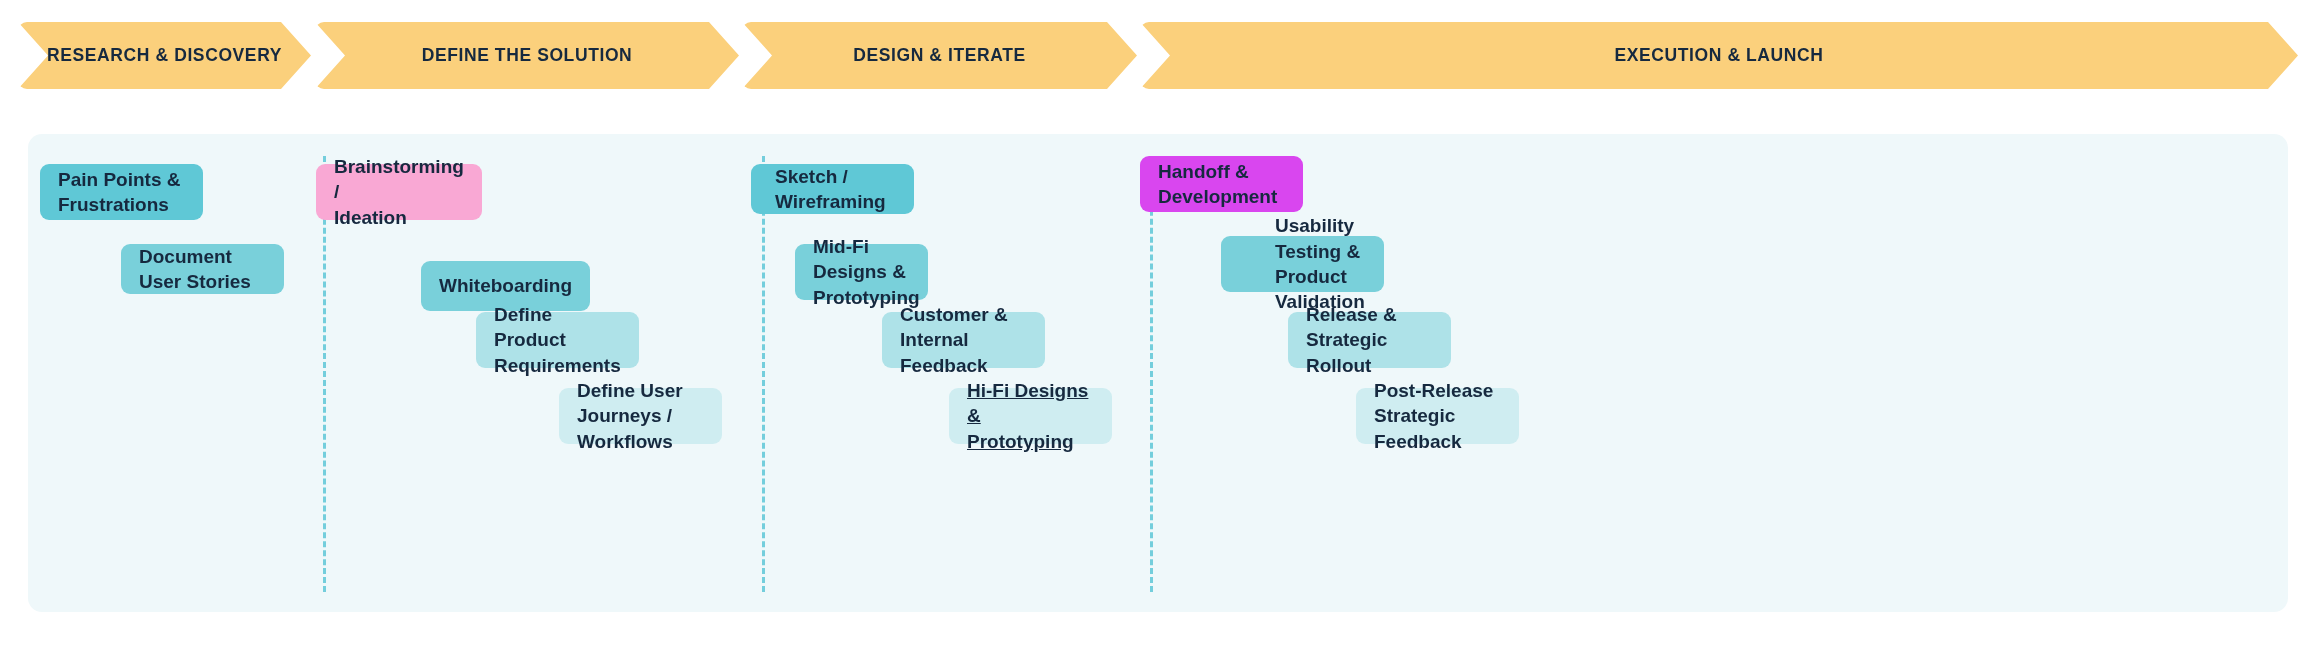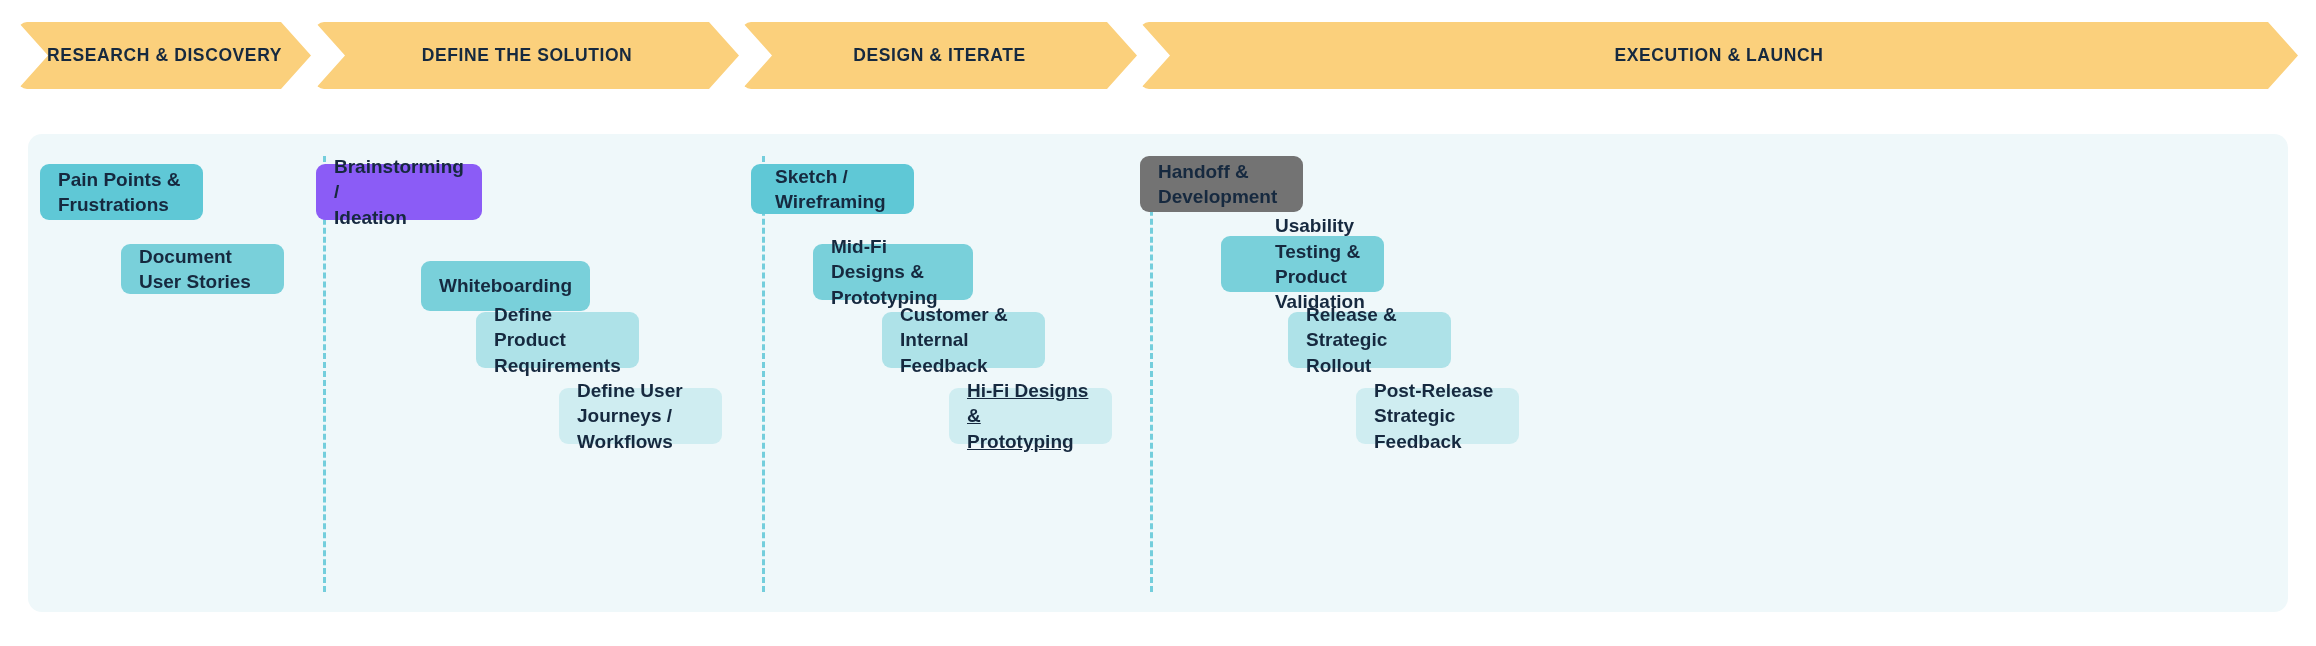--- a/index.html
+++ b/index.html
@@ -93,55 +93,55 @@
       <div class="lane" style="left: 12px;">
         <div class="card" style="left: 0px; top: 30px; width: 163px; height: 56px; background: rgb(95, 200, 214);">
           <span class="card-label" style="color: rgb(22, 41, 63);">Pain Points &amp;
 Frustrations</span>
         </div>
         <div class="card" style="left: 81px; top: 110px; width: 163px; height: 50px; background: rgb(121, 208, 218);">
           <span class="card-label" style="color: rgb(22, 41, 63);">Document User Stories</span>
         </div>
       </div>
       <div class="lane" style="left: 288px;">
-        <div class="card" style="left: 0px; top: 30px; width: 166px; height: 56px; background: #8b5cf6;">
+        <div class="card" style="left: 0px; top: 30px; width: 166px; height: 56px; background: #f9a8d4;">
           <span class="card-label" style="color: rgb(22, 41, 63);">Brainstorming /
 Ideation</span>
         </div>
         <div class="card" style="left: 81px; top: 127px; width: 169px; height: 50px; background: rgb(121, 208, 218); margin-left: 24px;">
           <span class="card-label" style="color: rgb(22, 41, 63);">Whiteboarding</span>
         </div>
         <div class="card" style="left: 160px; top: 178px; width: 163px; height: 56px; background: rgb(174, 226, 232);">
           <span class="card-label" style="color: rgb(22, 41, 63);">Define Product
 Requirements</span>
         </div>
         <div class="card" style="left: 243px; top: 254px; width: 163px; height: 56px; background: rgb(207, 237, 241);">
           <span class="card-label" style="color: rgb(22, 41, 63);">Define User Journeys /
 Workflows</span>
         </div>
       </div>
       <div class="lane" style="left: 723px;">
         <div class="card" style="left: 0px; top: 30px; width: 163px; height: 50px; background: rgb(95, 200, 214); padding-left: 24px;">
           <span class="card-label" style="color: rgb(22, 41, 63);">Sketch / Wireframing</span>
         </div>
-        <div class="card" style="left: 62px; top: 110px; width: 160px; height: 56px; background: rgb(121, 208, 218);">
+        <div class="card" style="left: 44px; top: 110px; width: 133px; height: 56px; background: rgb(121, 208, 218);">
           <span class="card-label" style="color: rgb(22, 41, 63);">Mid-Fi Designs &amp;
 Prototyping</span>
         </div>
         <div class="card" style="left: 131px; top: 178px; width: 163px; height: 56px; background: rgb(174, 226, 232);">
           <span class="card-label" style="color: rgb(22, 41, 63);">Customer &amp; Internal
 Feedback</span>
         </div>
         <div class="card" style="left: 198px; top: 254px; width: 163px; height: 56px; background: rgb(207, 237, 241);">
           <span class="card-label" style="color: rgb(22, 41, 63); text-decoration: underline;">Hi-Fi Designs &amp;
 Prototyping</span>
         </div>
       </div>
       <div class="lane" style="left: 1112px;">
-        <div class="card" style="left: 0px; top: 22px; width: 163px; height: 56px; background: #737373;">
+        <div class="card" style="left: 0px; top: 22px; width: 163px; height: 56px; background: #d946ef;">
           <span class="card-label" style="color: rgb(22, 41, 63);">Handoff &amp;
 Development</span>
         </div>
         <div class="card" style="left: 81px; top: 102px; width: 163px; height: 56px; background: rgb(121, 208, 218);">
           <span class="card-label" style="color: rgb(22, 41, 63); margin-left: 36px;">Usability Testing &amp;
 Product Validation</span>
         </div>
         <div class="card" style="left: 148px; top: 178px; width: 163px; height: 56px; background: rgb(174, 226, 232);">
           <span class="card-label" style="color: rgb(22, 41, 63);">Release &amp; Strategic
 Rollout</span>

